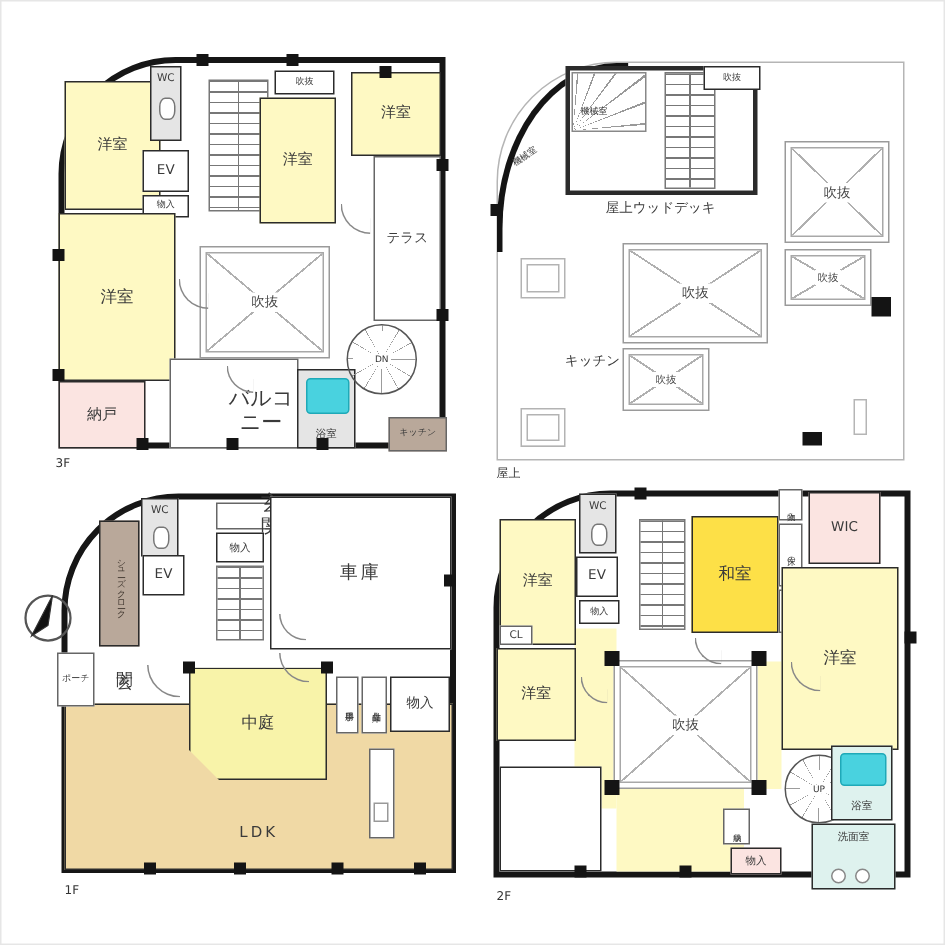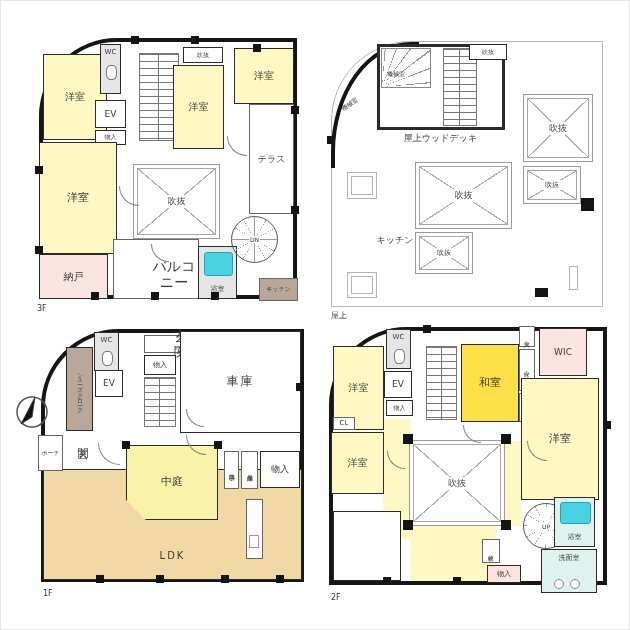--- a/index.html
+++ b/index.html
@@ -73,21 +73,21 @@
     <div class="fukinuke" style="left:102px;top:128px;width:87px;height:75px;">
         <span>吹抜</span>
       </div>
     <div class="room c-white thin m8" style="left:82px;top:203px;width:86px;height:60px;align-items:flex-end;padding-bottom:8px;">
         <span>バルコニー</span>
       </div>
     <div class="room c-bath sm" style="left:167px;top:210px;width:39px;height:53px;align-items:flex-end;padding-bottom:5px;">
       <span class="tub" style="left:5px;top:5px;width:27px;height:22px;"></span>
       <span style="position:relative;z-index:1;">浴室</span>
     </div>
-    <div class="room c-pink" style="left:8px;top:218px;width:69px;height:45px;">
+    <div class="room c-pink" style="left:8px;top:218px;width:58px;height:45px;">
         <span>納戸</span>
       </div>
     <div class="spiral" style="left:200px;top:180px;width:47px;height:47px;">
         <span>DN</span>
       </div>
     <div class="room c-taupe thin xs" style="left:228px;top:242px;width:39px;height:23px;">
         <span>キッチン</span>
       </div>
 
     <span class="door" style="left:88px;top:150px;width:20px;height:20px;"></span>

